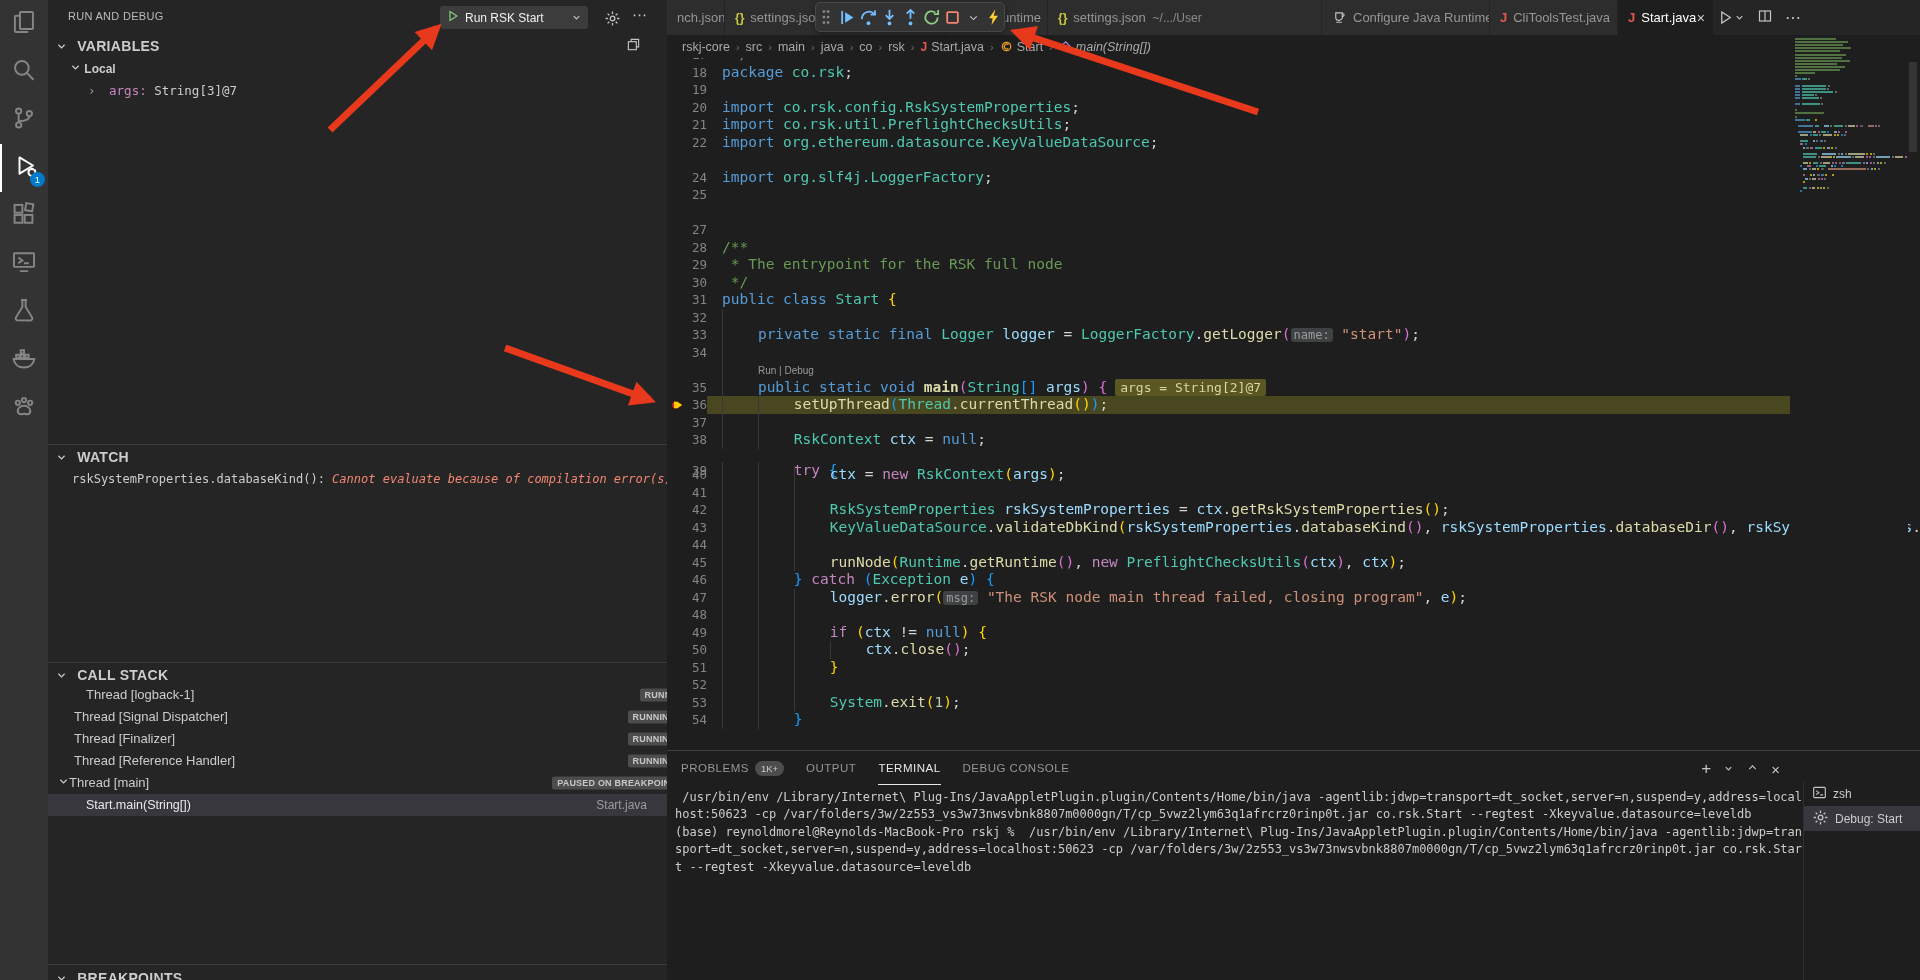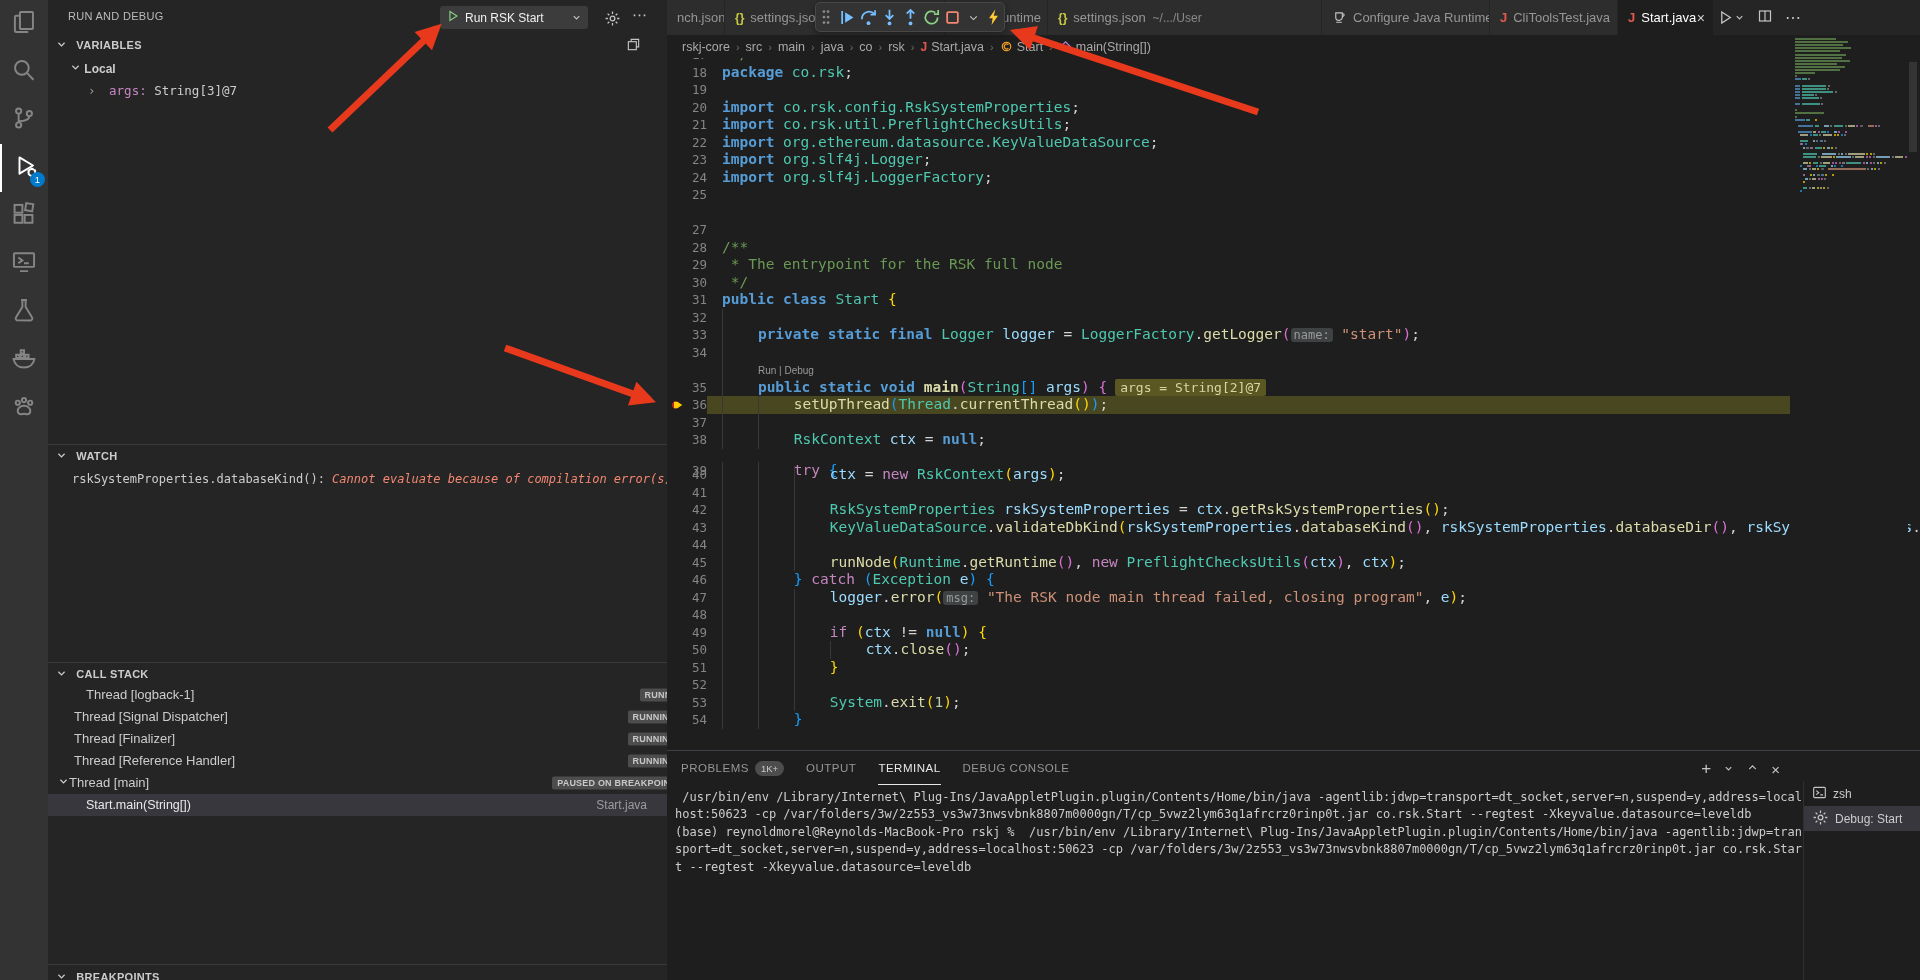--- a/index.html
+++ b/index.html
@@ -13,21 +13,21 @@
   .ab-badge{position:absolute;right:5px;bottom:5px;min-width:15px;height:15px;border-radius:8px;
             background:var(--c-accent,#007acc);color:#fff;font-size:9.5px;line-height:15px;text-align:center;}
   
   #sidebar{position:absolute;left:48px;top:0;width:619px;height:980px;background:#252526;color:#cccccc;}
   .sb-head{position:absolute;left:0;top:0;width:100%;height:34px;}
   .sb-title{position:absolute;left:20px;top:10px;font-size:11px;color:#bbbbbb;letter-spacing:.3px;}
   .run-ctl{position:absolute;left:392px;top:6px;width:148px;height:23px;background:#3c3c3c;border-radius:3px;
            display:flex;align-items:center;padding:0 6px;box-sizing:border-box;gap:5px;}
   .run-ctl .lbl{font-size:12px;color:#f0f0f0;flex:1;white-space:nowrap;}
   .hicon{position:absolute;top:10px;display:flex;color:#c5c5c5;}
-  .sec{position:absolute;left:0;width:100%;font-size:11px;font-weight:bold;color:#cccccc;letter-spacing:.3px;}
+  .sec{position:absolute;left:0;width:100%;font-size:14px;font-weight:bold;color:#cccccc;letter-spacing:.3px;}
   .sec .tw{display:inline-block;margin:0 6px 0 8px;transform:translateY(1px);}
   .divider{border-top:1px solid rgba(204,204,204,.13);}
   .srow{position:absolute;left:0;width:100%;height:22px;line-height:22px;font-size:13px;color:#cccccc;white-space:nowrap;overflow:hidden;}
   .mono{font-family:"DejaVu Sans Mono",monospace;font-size:12.5px;}
   .vname{color:var(--c-ctrl,#c586c0);}
   .werr{color:#f48771;font-style:italic;}
   .badge-chip{position:absolute;right:12px;top:50%;transform:translateY(-50%);background:#4d4d4d;color:#c8c8c8;
               font-size:9px;font-weight:bold;padding:2px 5px;border-radius:2px;letter-spacing:.2px;line-height:1;}
   .row-frame{background:#37373d;color:#e8e8e8;font-size:12.5px;}
   .frame-file{position:absolute;right:58px;color:#9d9d9d;font-size:12px;}
@@ -55,21 +55,21 @@
   
   #coderows{position:absolute;inset:0;z-index:1;}
   .crow{position:absolute;left:0;right:0;height:17.5px;}
   .ln{position:absolute;left:0;width:40px;text-align:right;color:#858585;
       font:12.5px/17.5px "DejaVu Sans Mono",monospace;}
   .cl{position:absolute;left:55px;top:0;white-space:pre;font:14.5px/17.5px "DejaVu Sans Mono",monospace;color:#d4d4d4;}
   .g{display:inline-block;width:4ch;height:17.5px;vertical-align:top;border-left:1px solid #383838;}
   .band{position:absolute;left:40px;width:1083px;height:17.5px;background:var(--c-current_line,#49471f);}
   .chip{display:inline-block;margin-left:8px;padding:0 5px;background:var(--c-inline_chip,#5a5723);color:#d8d5a2;
         font-size:13px;border-radius:2px;}
-  .tk-kw{color:var(--c-kw,#569CD6);font-weight:bold;} .tk-ctrl{color:var(--c-ctrl,#C586C0);} .tk-type{color:var(--c-type,#4EC9B0);}
+  .tk-kw{color:var(--c-kw,#569CD6);} .tk-ctrl{color:var(--c-ctrl,#C586C0);} .tk-type{color:var(--c-type,#4EC9B0);}
   .tk-fn{color:var(--c-fn,#DCDCAA);} .tk-fnd{color:var(--c-fn,#DCDCAA);font-weight:bold;}
   .tk-var{color:var(--c-var,#9CDCFE);} .tk-str{color:var(--c-str,#CE9178);} .tk-com{color:var(--c-com,#6A9955);}
   .tk-pun{color:var(--c-pun,#D4D4D4);} .tk-num{color:var(--c-num,#B5CEA8);}
   .tk-b1{color:var(--c-b1,#FFD700);} .tk-b2{color:var(--c-b2,#DA70D6);} .tk-b3{color:var(--c-b3,#179FFF);}
   .tk-inlay{background:#3f4243;color:#9a9a9a;border-radius:3px;padding:0 3px;font-size:12px;}
   .lens{font-family:"Liberation Sans",sans-serif;font-size:10px;color:#999999;}
   .cur-icon{position:absolute;left:4px;top:1px;}
   #minimap{position:absolute;left:1123px;top:35px;width:118px;height:715px;background:#1e1e1e;z-index:3;overflow:hidden;}
   .mbar{position:absolute;height:2.1px;opacity:.68;}
   #vscroll{position:absolute;right:3px;top:62px;width:8px;height:90px;background:rgba(121,121,121,.25);z-index:3;}
@@ -265,24 +265,20 @@
           <span class="ln">20</span>
           <span class="cl"><span class="tk-kw">import </span><span class="tk-type">co.rsk.config.RskSystemProperties</span><span class="tk-pun">;</span></span>
         </div>
         <div class="crow" style="top: 116px;">
           <span class="ln">21</span>
           <span class="cl"><span class="tk-kw">import </span><span class="tk-type">co.rsk.util.PreflightChecksUtils</span><span class="tk-pun">;</span></span>
         </div>
         <div class="crow" style="top: 133.5px;">
           <span class="ln">22</span>
           <span class="cl"><span class="tk-kw">import </span><span class="tk-type">org.ethereum.datasource.KeyValueDataSource</span><span class="tk-pun">;</span></span>
-        </div>
-        <div class="crow" style="top: 151px;">
-          <span class="ln">23</span>
-          <span class="cl"><span class="tk-kw">import </span><span class="tk-type">org.slf4j.Logger</span><span class="tk-pun">;</span></span>
         </div>
         <div class="crow" style="top: 168.5px;">
           <span class="ln">24</span>
           <span class="cl"><span class="tk-kw">import </span><span class="tk-type">org.slf4j.LoggerFactory</span><span class="tk-pun">;</span></span>
         </div>
         <div class="crow" style="top: 186px;">
           <span class="ln">25</span>
           <span class="cl"></span>
         </div>
         <div class="crow" style="top: 221px;">
@@ -605,21 +601,21 @@
         <span style="display: inline-flex; align-items: center;">
           <span class="bicon">
             <svg width="13" height="13" viewBox="0 0 16 16" fill="none">
               <circle cx="8" cy="8" r="5.2" stroke="#ee9d28" stroke-width="1.5"></circle>
               <path d="M10.3 5.8A3 3 0 1010.3 10.2" stroke="#ee9d28" stroke-width="1.5"></path>
             </svg>
           </span>
           <span>Start</span>
         </span>
         <span class="sep">›</span>
-        <span style="display: inline-flex; align-items: flex-start;">
+        <span style="display: inline-flex; align-items: flex-start; font-style: italic;">
           <span class="bicon">
             <svg width="13" height="13" viewBox="0 0 16 16" fill="none">
               <path d="M8 2.2L13.8 8 8 13.8 2.2 8z" stroke="#b180d7" stroke-width="1.5"></path>
             </svg>
           </span>
           <span>main(String[])</span>
         </span>
       </div>
     <div id="tabbar">
         <div class="tab" style="left: 0px; width: 58px;">

